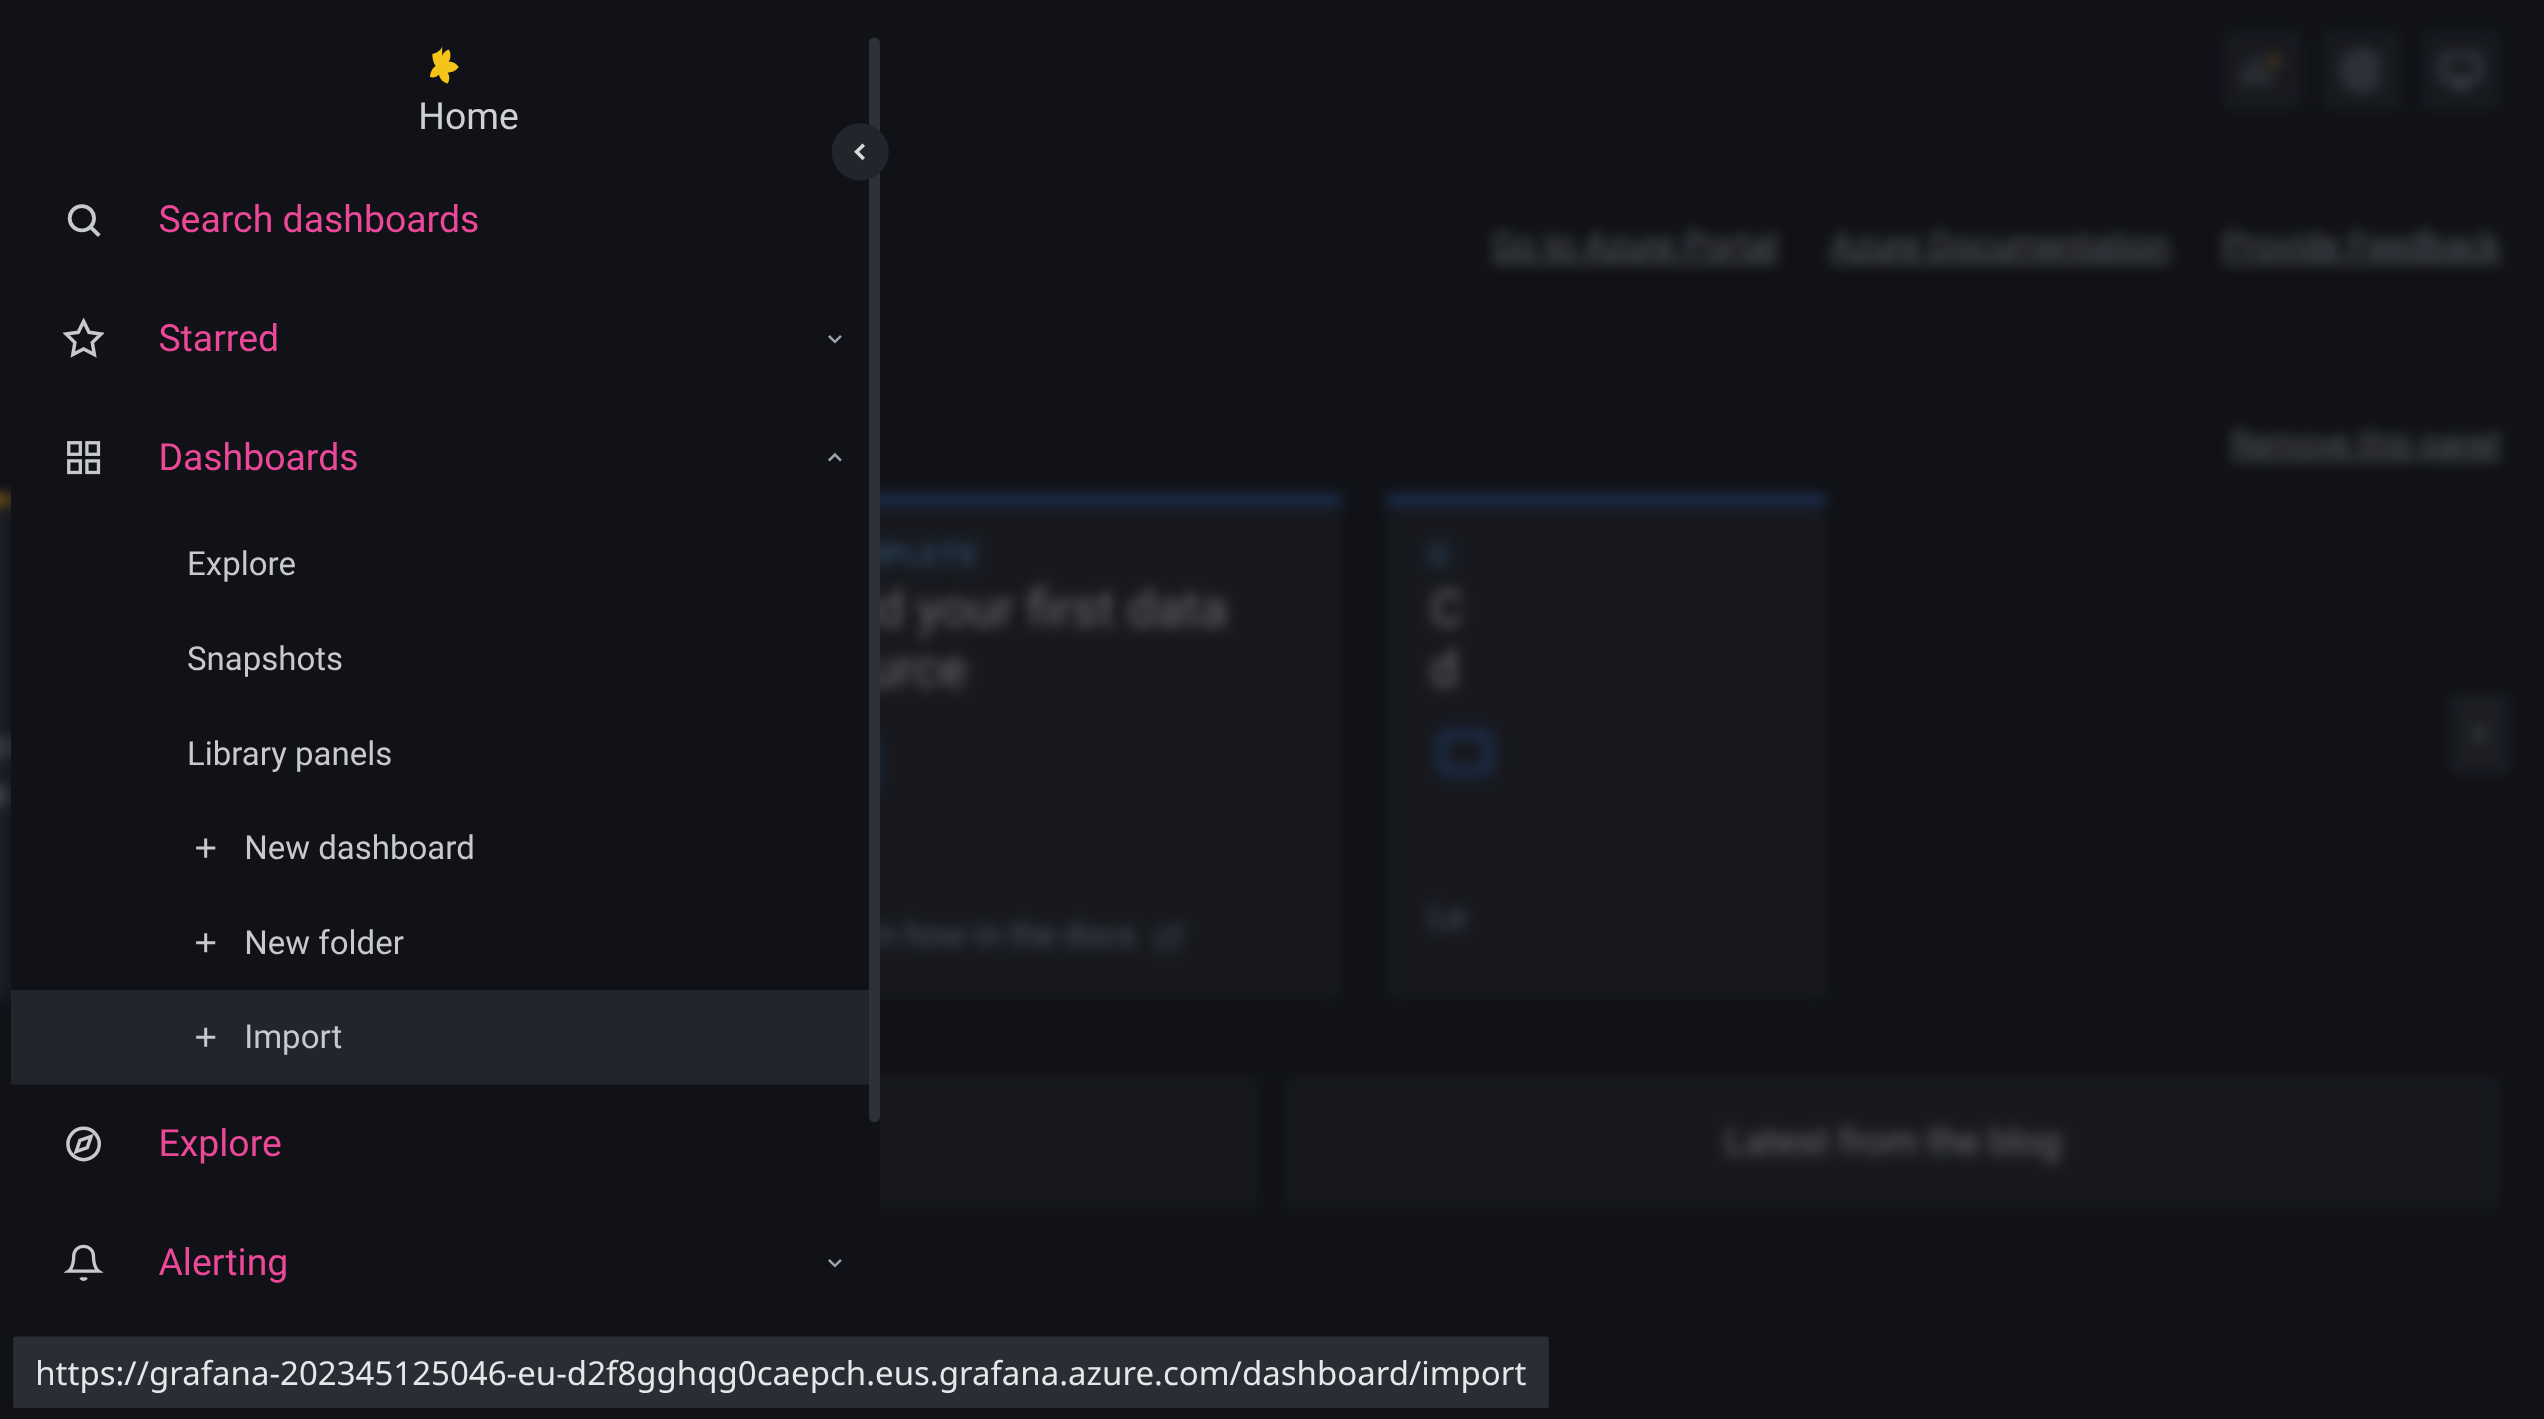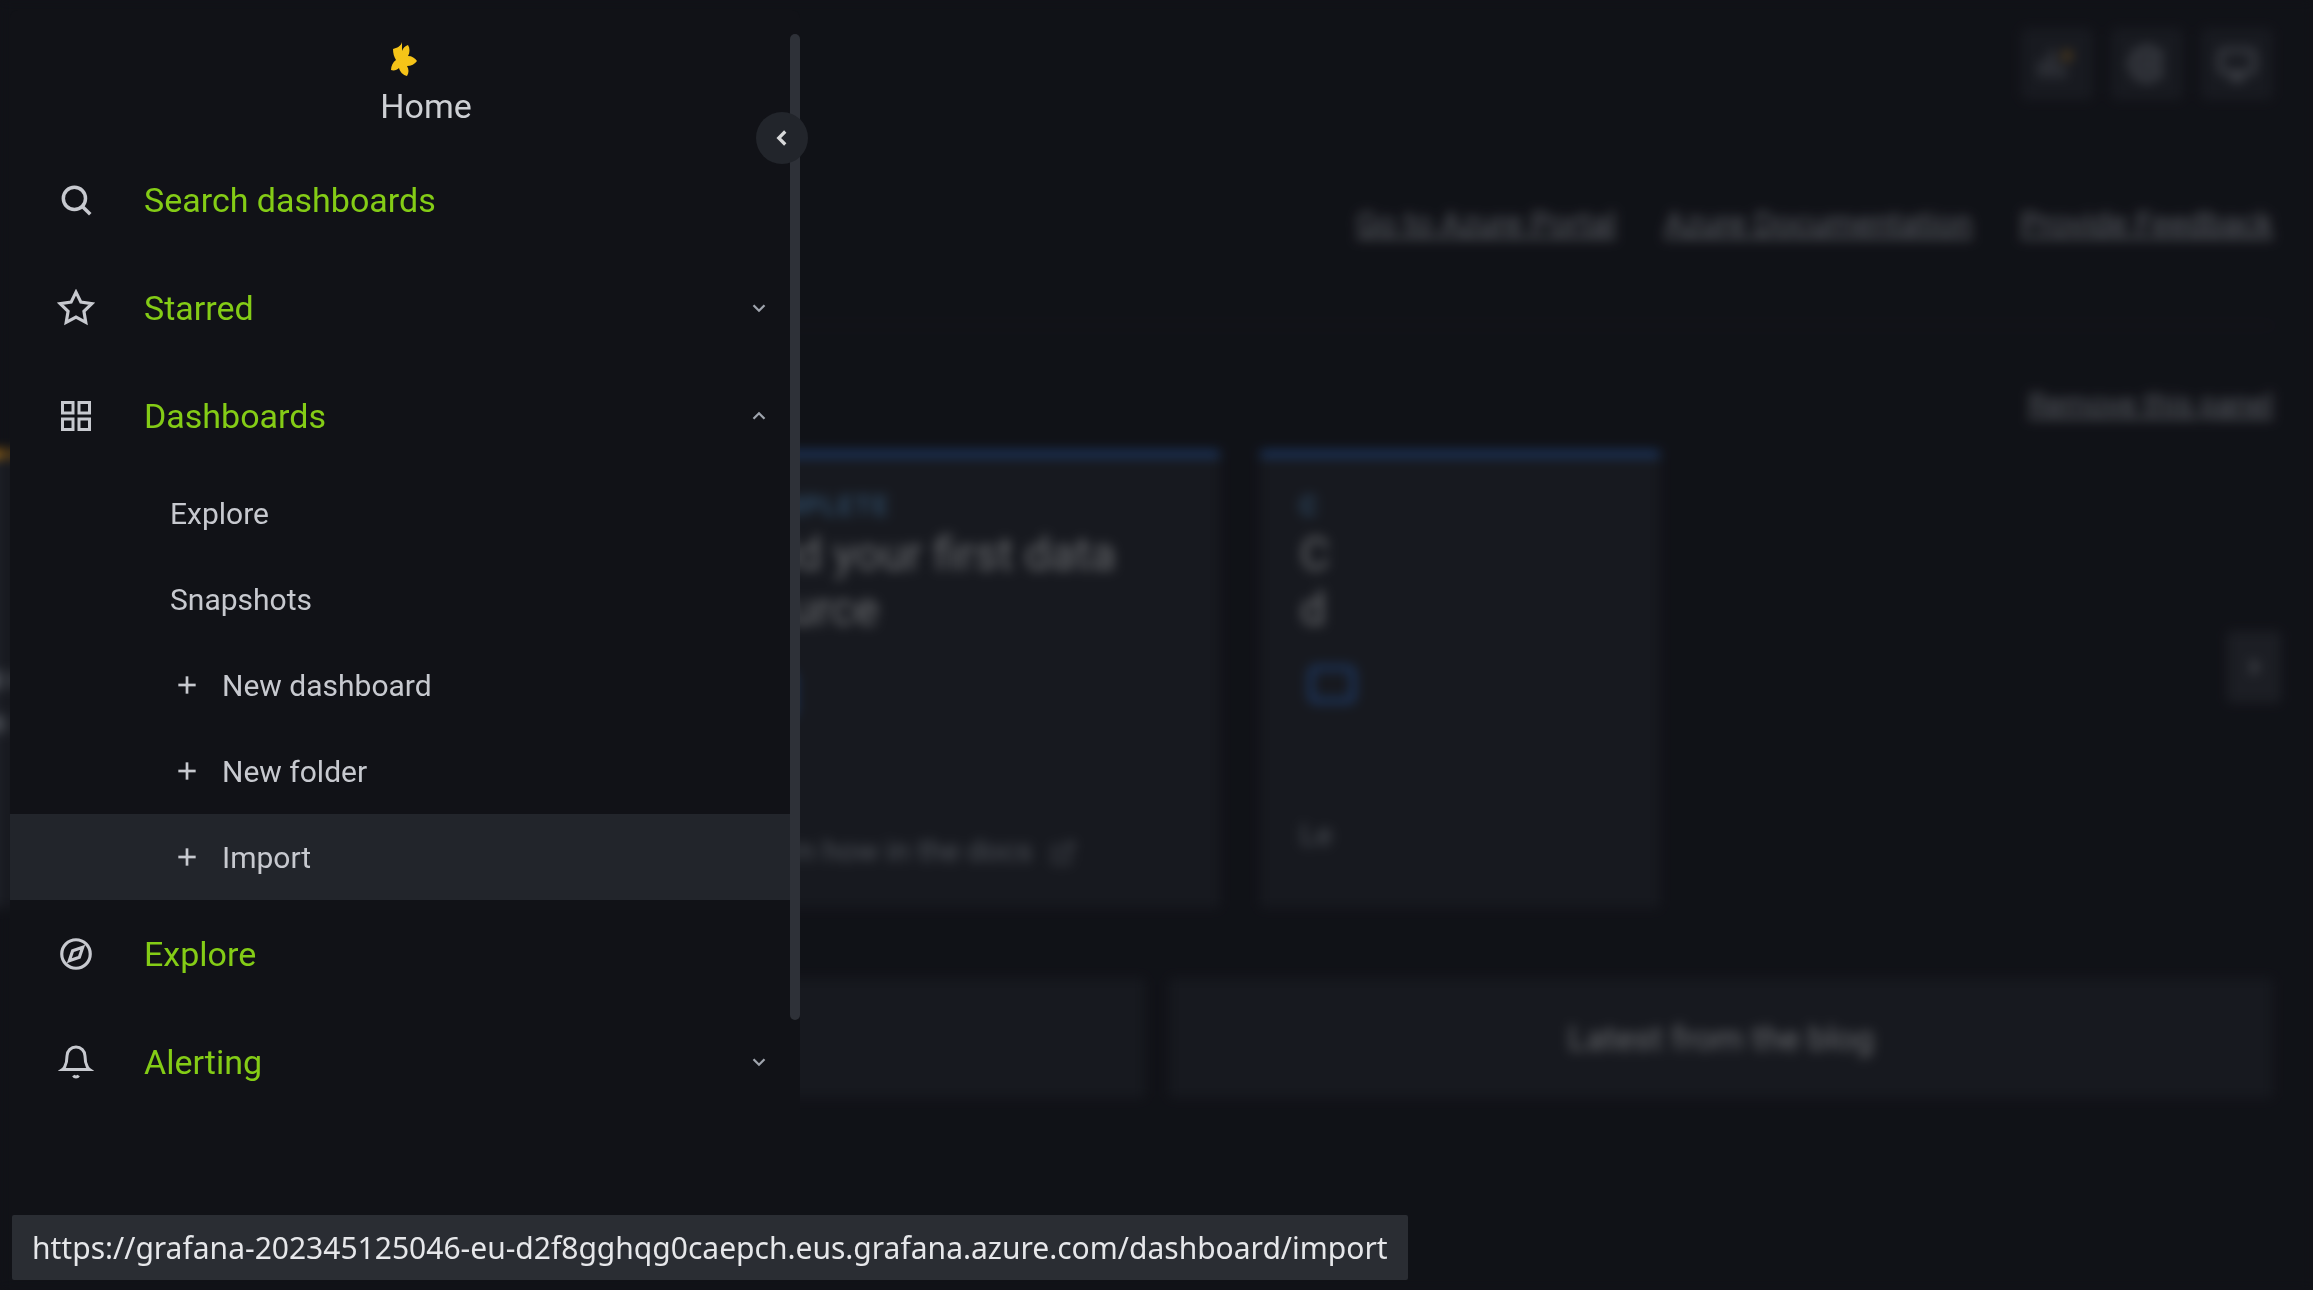--- a/index.html
+++ b/index.html
@@ -223,21 +223,21 @@
     color: #d8d9da;
     z-index: 12;
   }
 
   .nav-item {
     display: flex;
     align-items: center;
     height: 108px;
     padding: 0 30px 0 42px;
     font-size: 34px;
-    color: #84cc16;
+    color: #ec4899;
     cursor: pointer;
   }
   .nav-item .icon {
     width: 48px;
     display: flex;
     align-items: center;
     justify-content: center;
     margin-right: 44px;
     color: #c7c9cf;
   }
@@ -465,20 +465,23 @@
         </svg>
     </span>
   </div>
 
   <div class="sub-item">
     <span>Explore</span>
   </div>
   <div class="sub-item">
     <span>Snapshots</span>
   </div>
+  <div class="sub-item">
+    <span>Library panels</span>
+  </div>
 
   <div class="sub-item with-plus">
     <span class="plus">
       <svg width="26" height="26" viewBox="0 0 24 24" fill="none" stroke="currentColor" stroke-width="2.5">
           <line x1="12" y1="4" x2="12" y2="20"></line>
           <line x1="4" y1="12" x2="20" y2="12"></line>
         </svg>
     </span>
     <span>New dashboard</span>
   </div>

